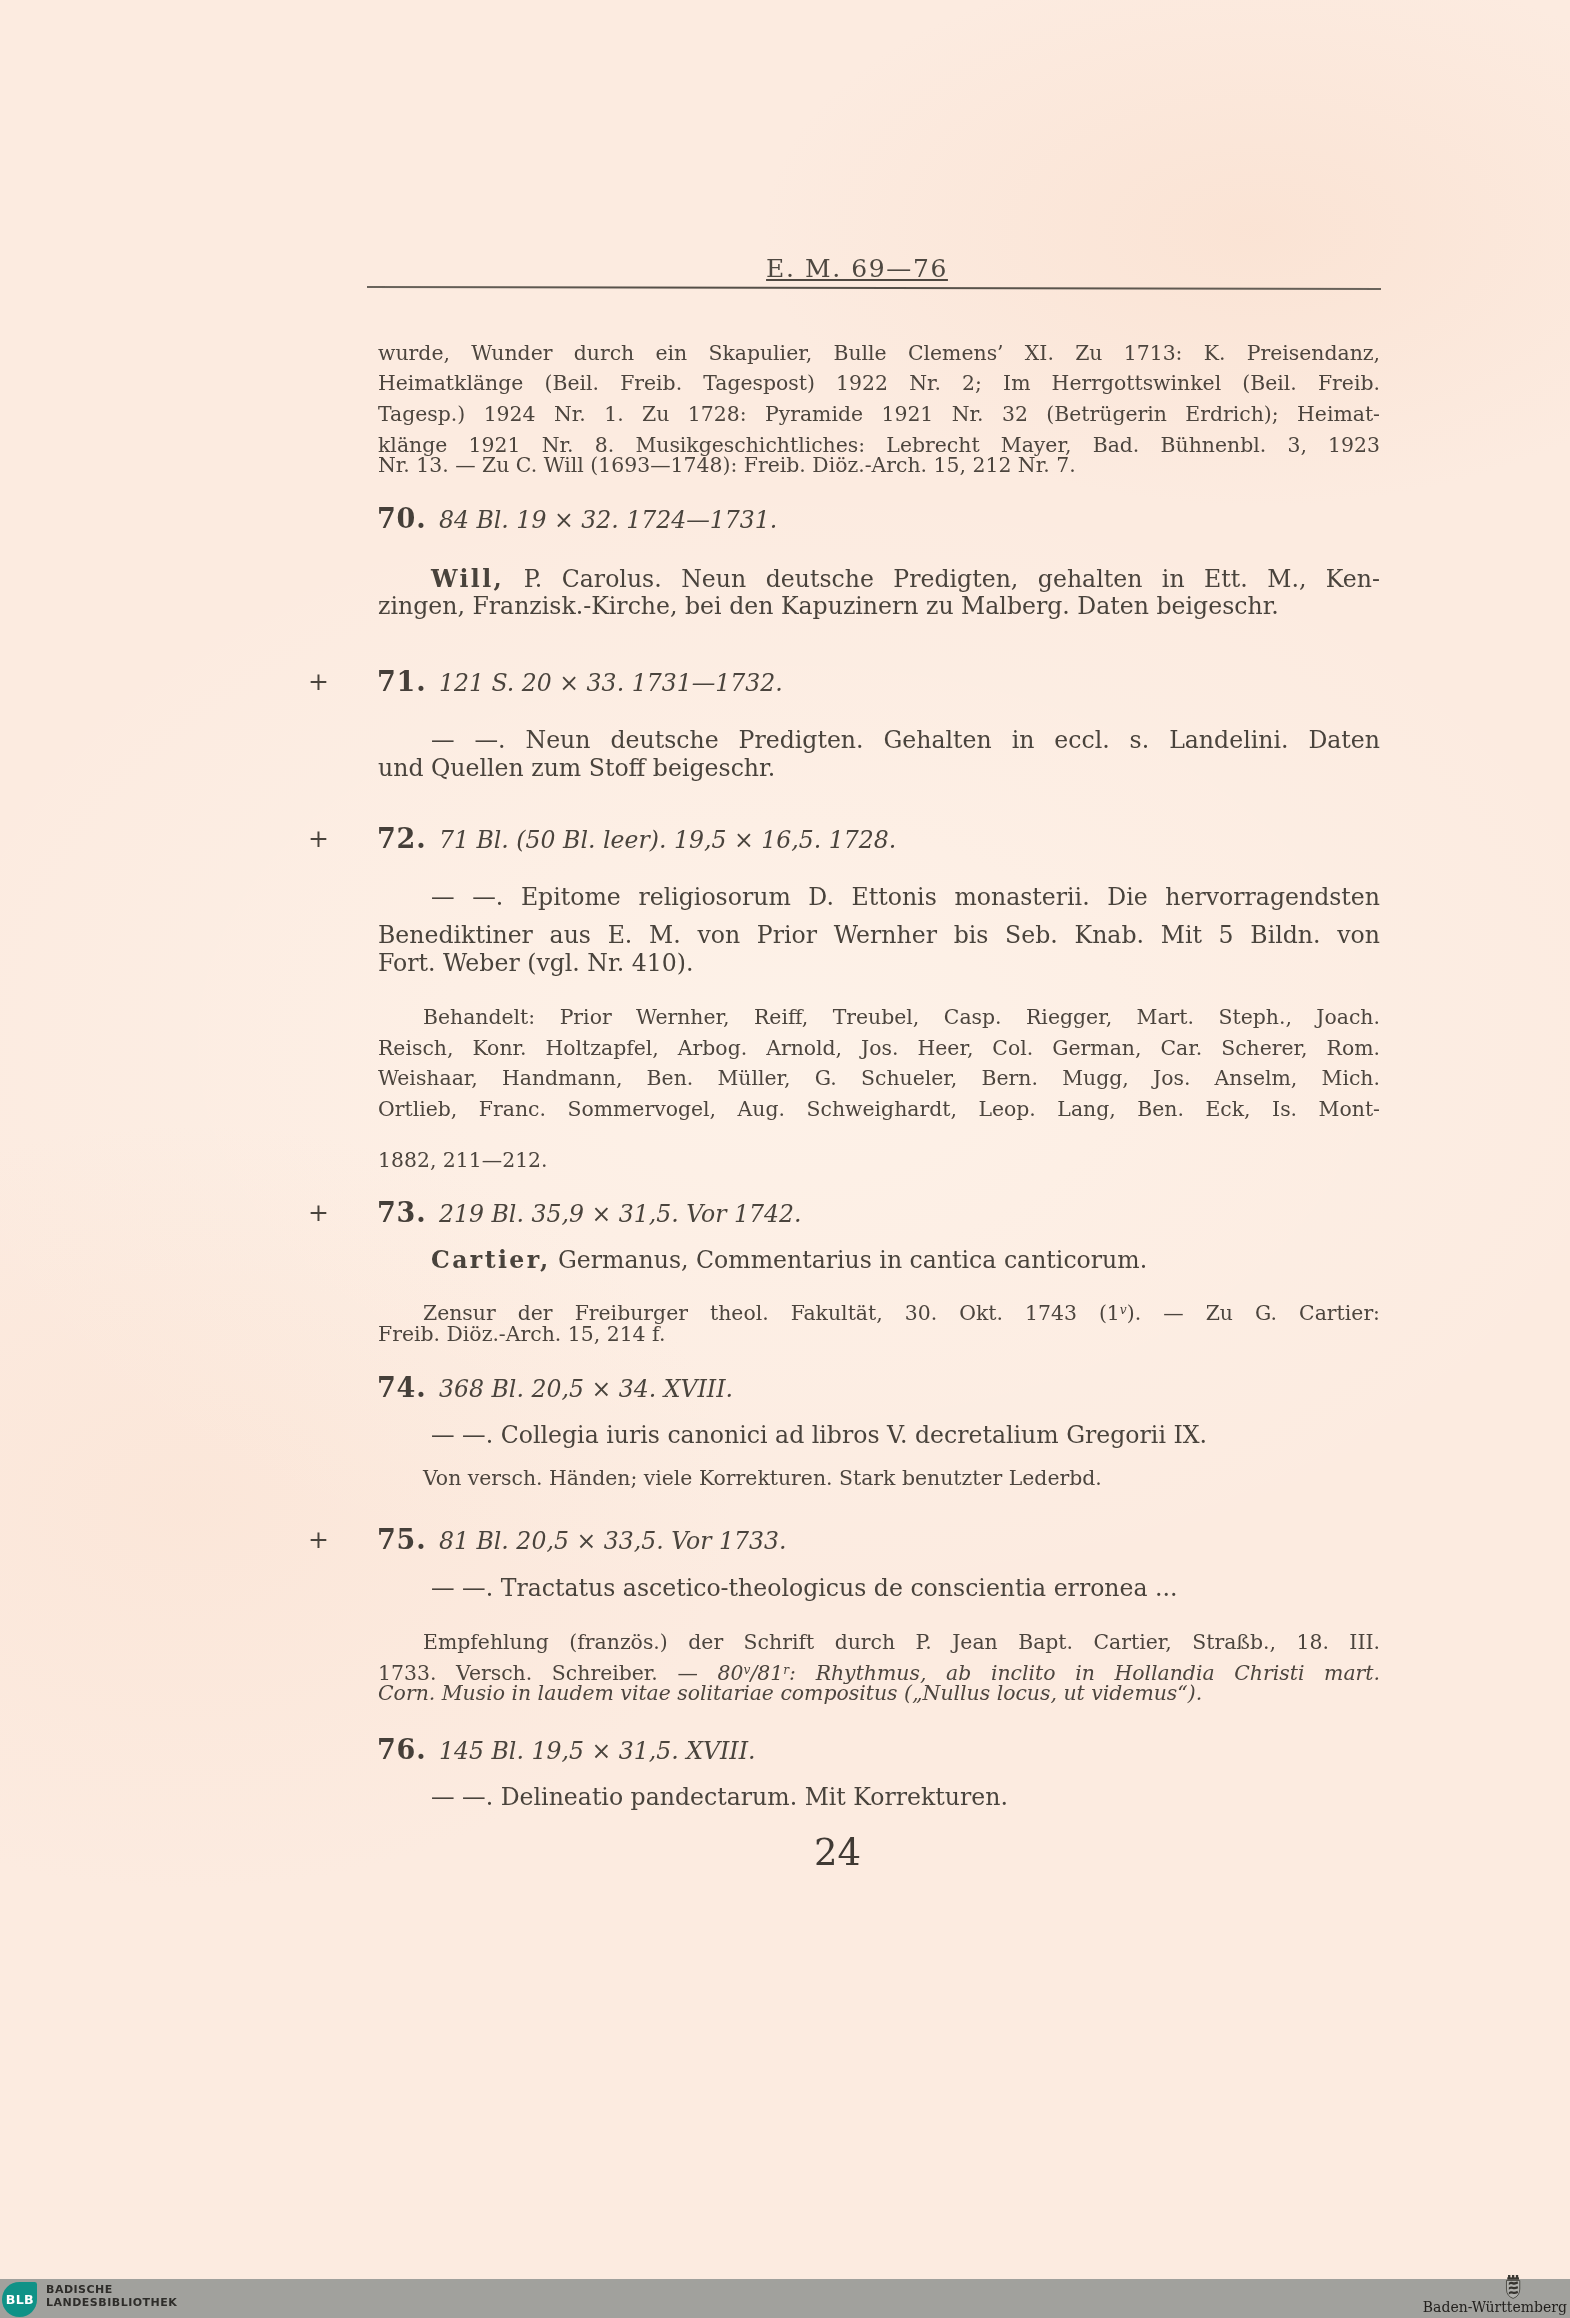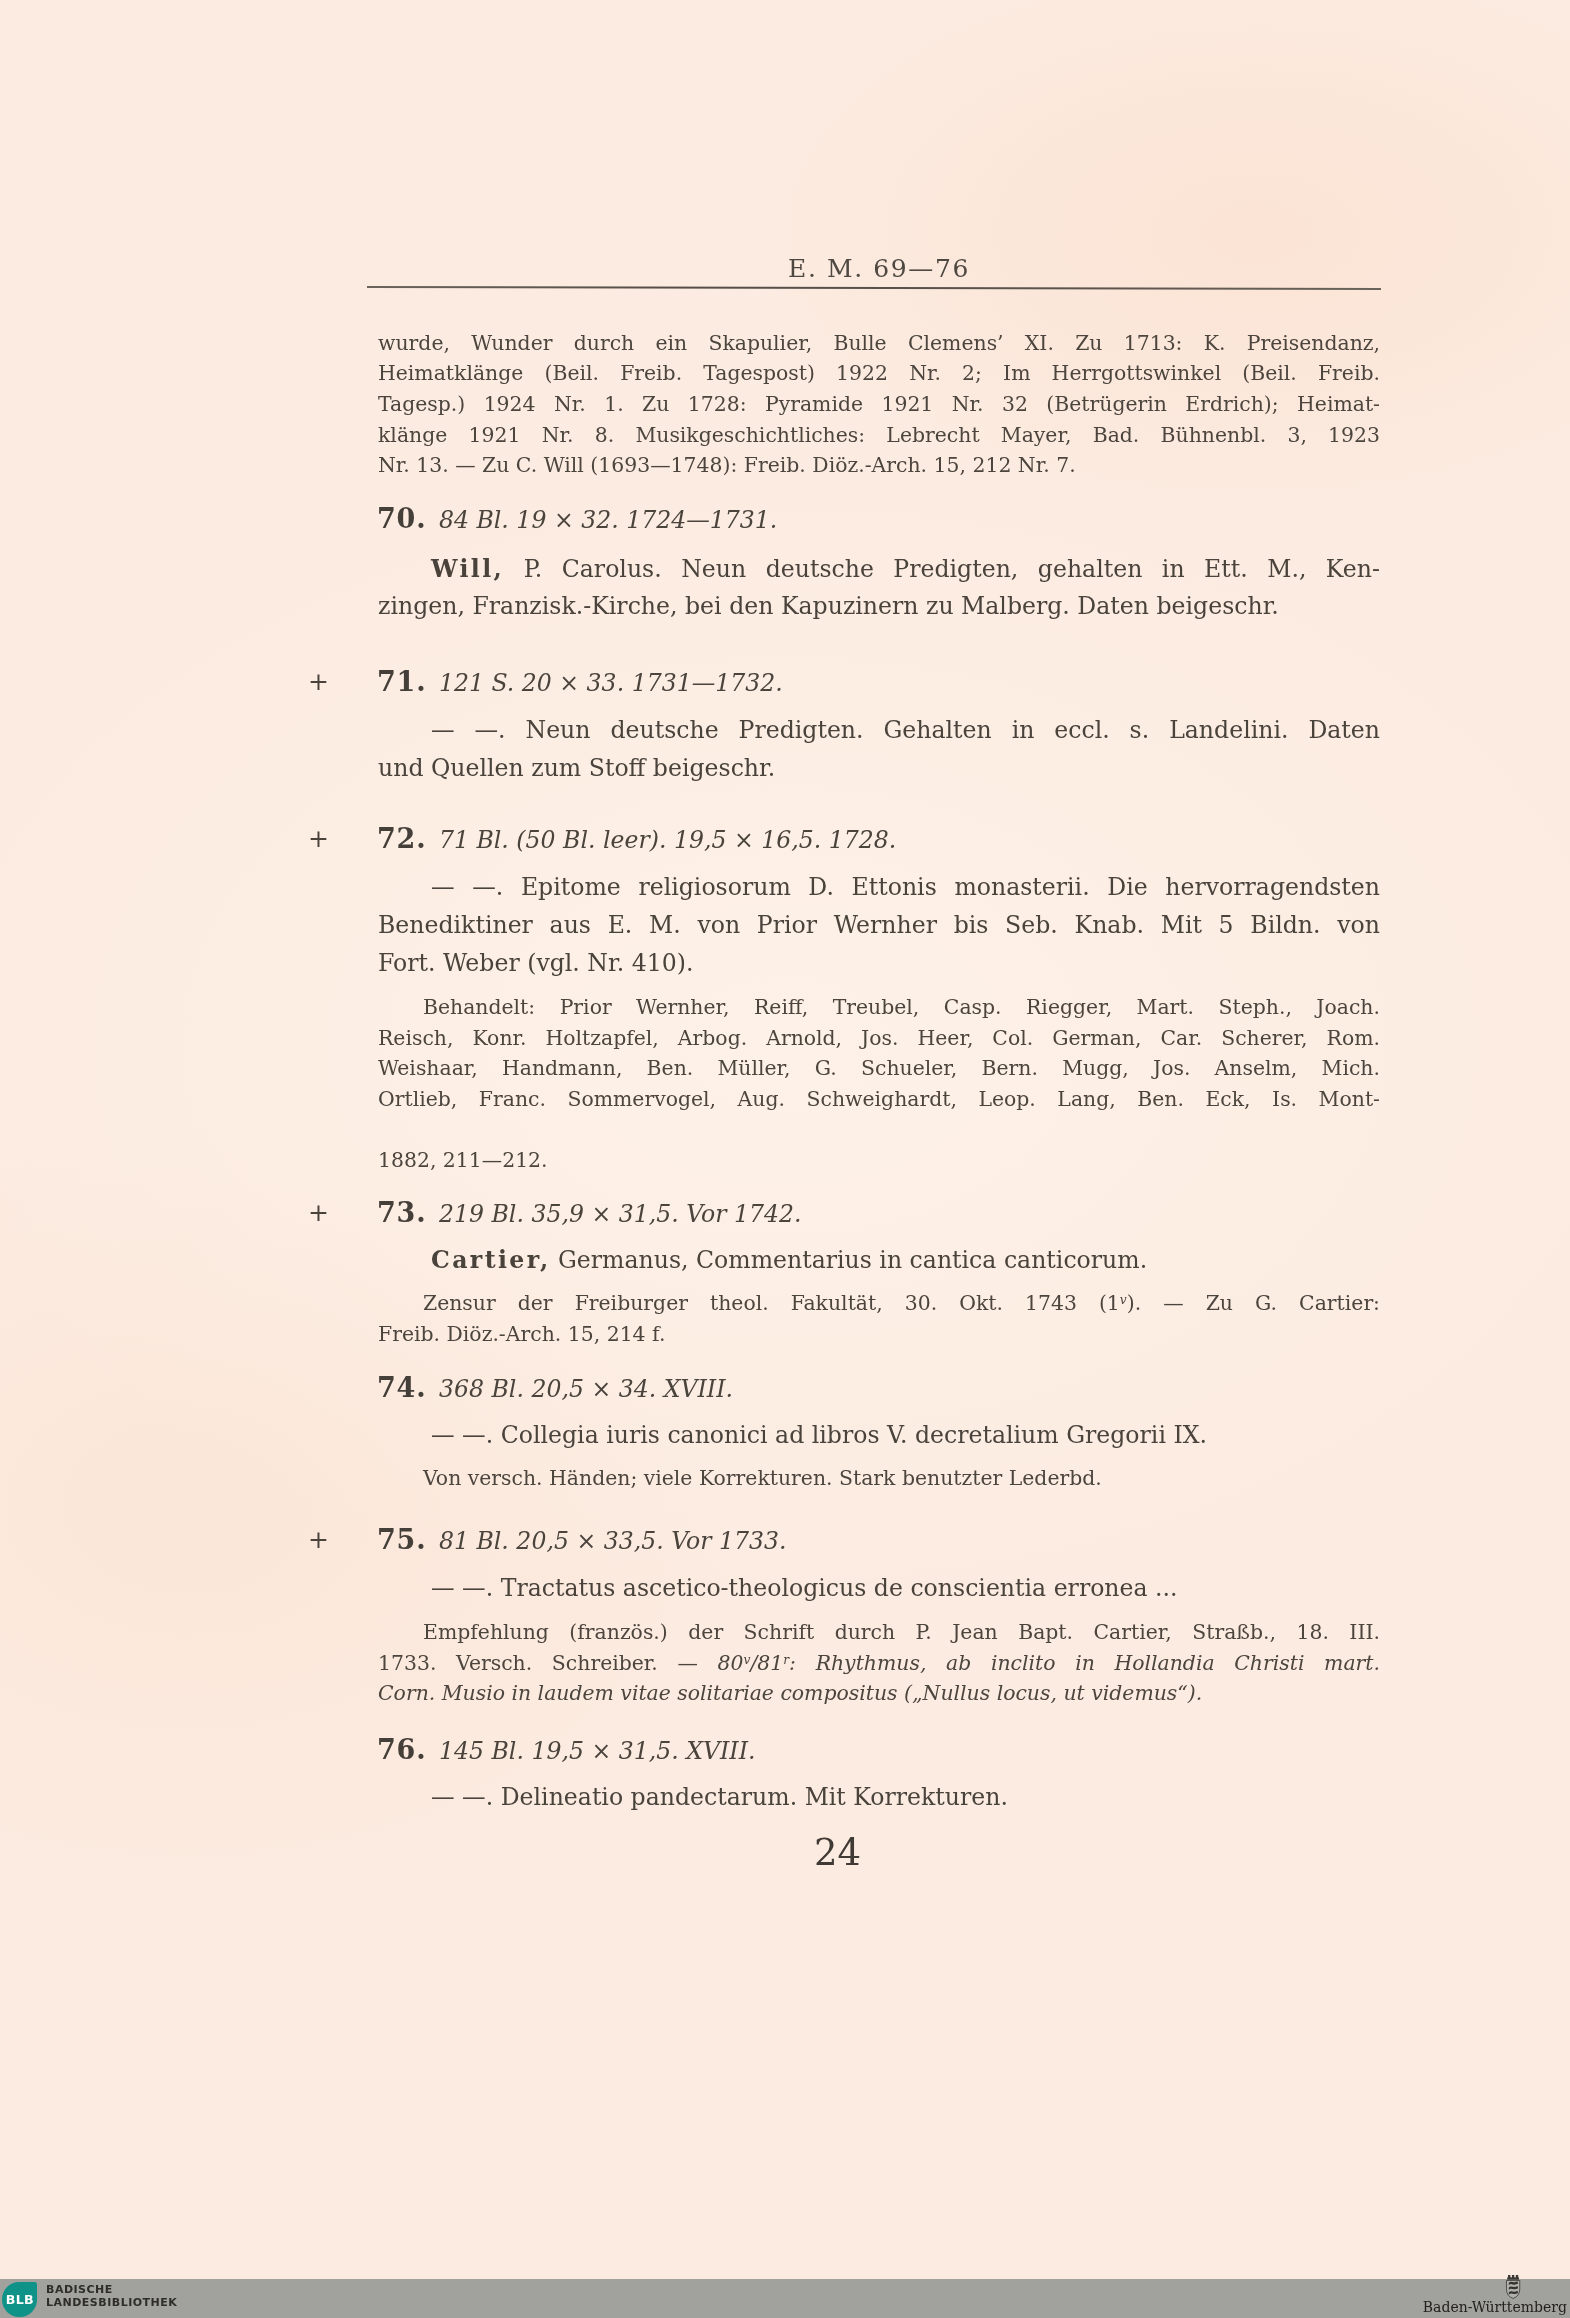--- a/index.html
+++ b/index.html
@@ -6,31 +6,31 @@
   .page{
     position:relative;width:1570px;height:2319px;overflow:hidden;
     font-family:"DejaVu Serif",serif;color:#49433c;
     background:
       radial-gradient(ellipse 707px 393px at 80% 10%, rgba(246,205,178,.25), transparent 70%),
       radial-gradient(ellipse 785px 550px at 12% 65%, rgba(247,210,185,.18), transparent 70%),
       radial-gradient(ellipse 1099px 707px at 50% 45%, rgba(255,248,240,.5), transparent 80%),
       #fcebe0;
   }
   .hdr{
-    position:absolute;left:378px;top:254px;width:1002px;
-    text-align:center;font-size:25px;letter-spacing:1.6px;color:#4e4841;
+    position:absolute;left:356px;top:254px;width:1002px;
+    text-align:center;font-size:25px;letter-spacing:1.6px;color:#4e4841;text-decoration:underline;
   }
   .rule{
     position:absolute;left:367px;top:287px;width:1014px;height:2.4px;
     background:linear-gradient(to right,#6a645c 0%,#544e47 30%,#5a544c 70%,#6a645c 100%);
     transform:rotate(0.12deg);
   }
   .line{position:absolute;left:378px;width:1002px;font-size:23.6px;line-height:1.28;color:#49433c;}
   .small{font-size:20.4px;color:#4c453e;}
-  .just{text-align:justify;text-align-last:justify;}
+  .just{text-align:justify;text-align-last:justify;margin-top:10px;}
   .ind{text-indent:53px;}
   .ind-s{text-indent:45px;}
   .it{font-style:italic;}
   .head{position:absolute;left:377px;white-space:nowrap;}
   .enum{font-weight:bold;font-size:27px;letter-spacing:0.8px;color:#453f39;margin-top:32px;}
   .coll{font-style:italic;font-size:23.6px;margin-left:12.6px;color:#4a443d;}
   .plus{position:absolute;left:-69px;top:0.8px;font-size:25px;color:#49433c;}
   .sperr{font-weight:bold;letter-spacing:2.4px;}
   .sup{font-size:0.6em;vertical-align:0.5em;font-style:italic;}
   .pgnum{position:absolute;left:378px;top:1831px;width:919px;text-align:center;font-size:37px;color:#403a34;}

